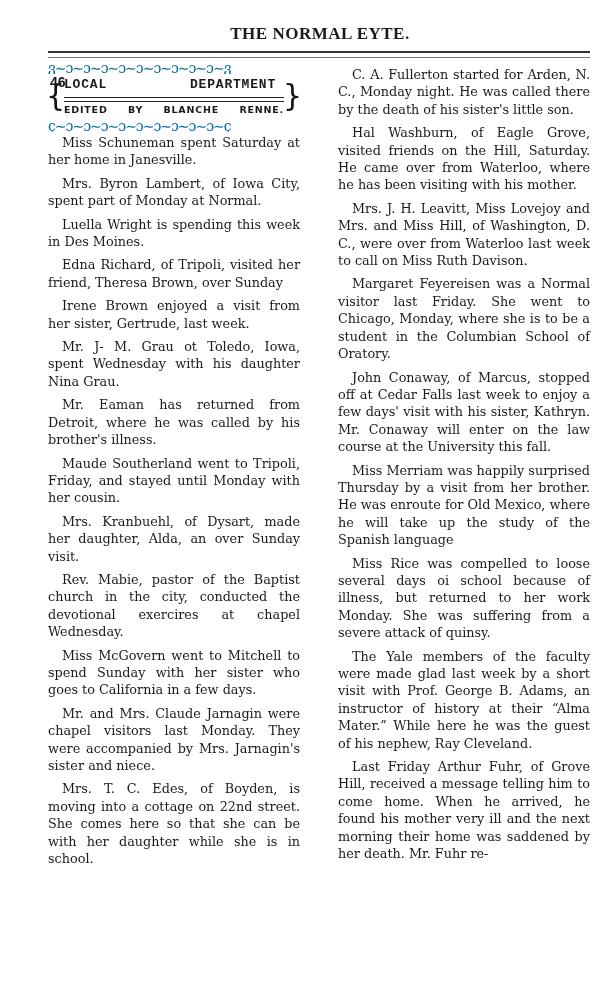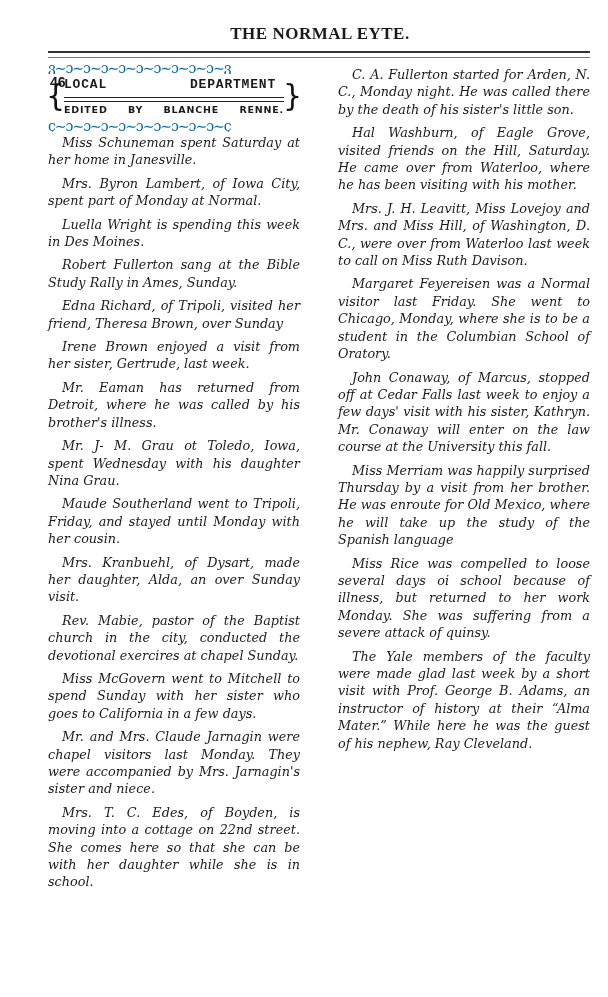--- a/index.html
+++ b/index.html
@@ -61,21 +61,20 @@
     position: absolute; left: 16px; right: 16px; top: 41px;
     font-family: "DejaVu Sans", "Liberation Sans", sans-serif;
     font-weight: bold; font-size: 9.5px; letter-spacing: 0.8px;
     text-align: justify; text-align-last: justify; line-height: 13px;
   }
 
   .item {
     font-size: 12.8px; line-height: 17.4px;
     text-align: justify; text-indent: 14px; margin: 0 0 6px 0;
     hyphens: none;
-    font-style: italic;
   }
   .item.first { margin-top: 0; }
 </style>
 </head>
 <body>
 
 <div class="page-number">46</div>
 <div class="running-title">THE NORMAL EYTE.</div>
 <div class="header-rule"></div>
 
@@ -87,36 +86,36 @@
       <div class="side-bracket side-right">}</div>
       <div class="dept-title">LOCAL DEPARTMENT</div>
       <div class="dept-rule"></div>
       <div class="dept-editor">EDITED BY BLANCHE RENNE.</div>
       <div class="scroll-border scroll-bottom">ç∼ɔ∼ɔ∼ɔ∼ɔ∼ɔ∼ɔ∼ɔ∼ɔ∼ɔ∼ç</div>
     </div>
 
     <p class="item first">Miss Schuneman spent Saturday at her home in Janesville.</p>
     <p class="item">Mrs. Byron Lambert, of Iowa City, spent part of Monday at Normal.</p>
     <p class="item">Luella Wright is spending this week in Des Moines.</p>
-    <p class="item">Robert Fullerton sang at the Bible Study Rally in Ames, Sunday.</p>
     <p class="item">Edna Richard, of Tripoli, visited her friend, Theresa Brown, over Sunday</p>
     <p class="item">Irene Brown enjoyed a visit from her sister, Gertrude, last week.</p>
+    <p class="item">Mr. J- M. Grau ot Toledo, Iowa, spent Wednesday with his daughter Nina Grau.</p>
     <p class="item">Mr. Eaman has returned from Detroit, where he was called by his brother's illness.</p>
-    <p class="item">Mr. J- M. Grau ot Toledo, Iowa, spent Wednesday with his daughter Nina Grau.</p>
     <p class="item">Maude Southerland went to Tripoli, Friday, and stayed until Monday with her cousin.</p>
     <p class="item">Mrs. Kranbuehl, of Dysart, made her daughter, Alda, an over Sunday visit.</p>
-    <p class="item">Rev. Mabie, pastor of the Baptist church in the city, conducted the devotional exercires at chapel Sunday.</p>
+    <p class="item">Rev. Mabie, pastor of the Baptist church in the city, conducted the devotional exercires at chapel Wednesday.</p>
     <p class="item">Miss McGovern went to Mitchell to spend Sunday with her sister who goes to California in a few days.</p>
     <p class="item">Mr. and Mrs. Claude Jarnagin were chapel visitors last Monday. They were accompanied by Mrs. Jarnagin's sister and niece.</p>
     <p class="item">Mrs. T. C. Edes, of Boyden, is moving into a cottage on 22nd street. She comes here so that she can be with her daughter while she is in school.</p>
   </div>
 
   <div class="col col-right">
     <p class="item first">C. A. Fullerton started for Arden, N. C., Monday night. He was called there by the death of his sister's little son.</p>
     <p class="item">Hal Washburn, of Eagle Grove, visited friends on the Hill, Saturday. He came over from Waterloo, where he has been visiting with his mother.</p>
     <p class="item">Mrs. J. H. Leavitt, Miss Lovejoy and Mrs. and Miss Hill, of Washington, D. C., were over from Waterloo last week to call on Miss Ruth Davison.</p>
     <p class="item">Margaret Feyereisen was a Normal visitor last Friday. She went to Chicago, Monday, where she is to be a student in the Columbian School of Oratory.</p>
     <p class="item">John Conaway, of Marcus, stopped off at Cedar Falls last week to enjoy a few days' visit with his sister, Kathryn. Mr. Conaway will enter on the law course at the University this fall.</p>
     <p class="item">Miss Merriam was happily surprised Thursday by a visit from her brother. He was enroute for Old Mexico, where he will take up the study of the Spanish language</p>
     <p class="item">Miss Rice was compelled to loose several days oi school because of illness, but returned to her work Monday. She was suffering from a severe attack of quinsy.</p>
     <p class="item">The Yale members of the faculty were made glad last week by a short visit with Prof. George B. Adams, an instructor of history at their “Alma Mater.” While here he was the guest of his nephew, Ray Cleveland.</p>
+    <p class="item">Last Friday Arthur Fuhr, of Grove Hill, received a message telling him to come home. When he arrived, he found his mother very ill and the next morning their home was saddened by her death. Mr. Fuhr re-</p>
   </div>
 </div>
 
 </body></html>

